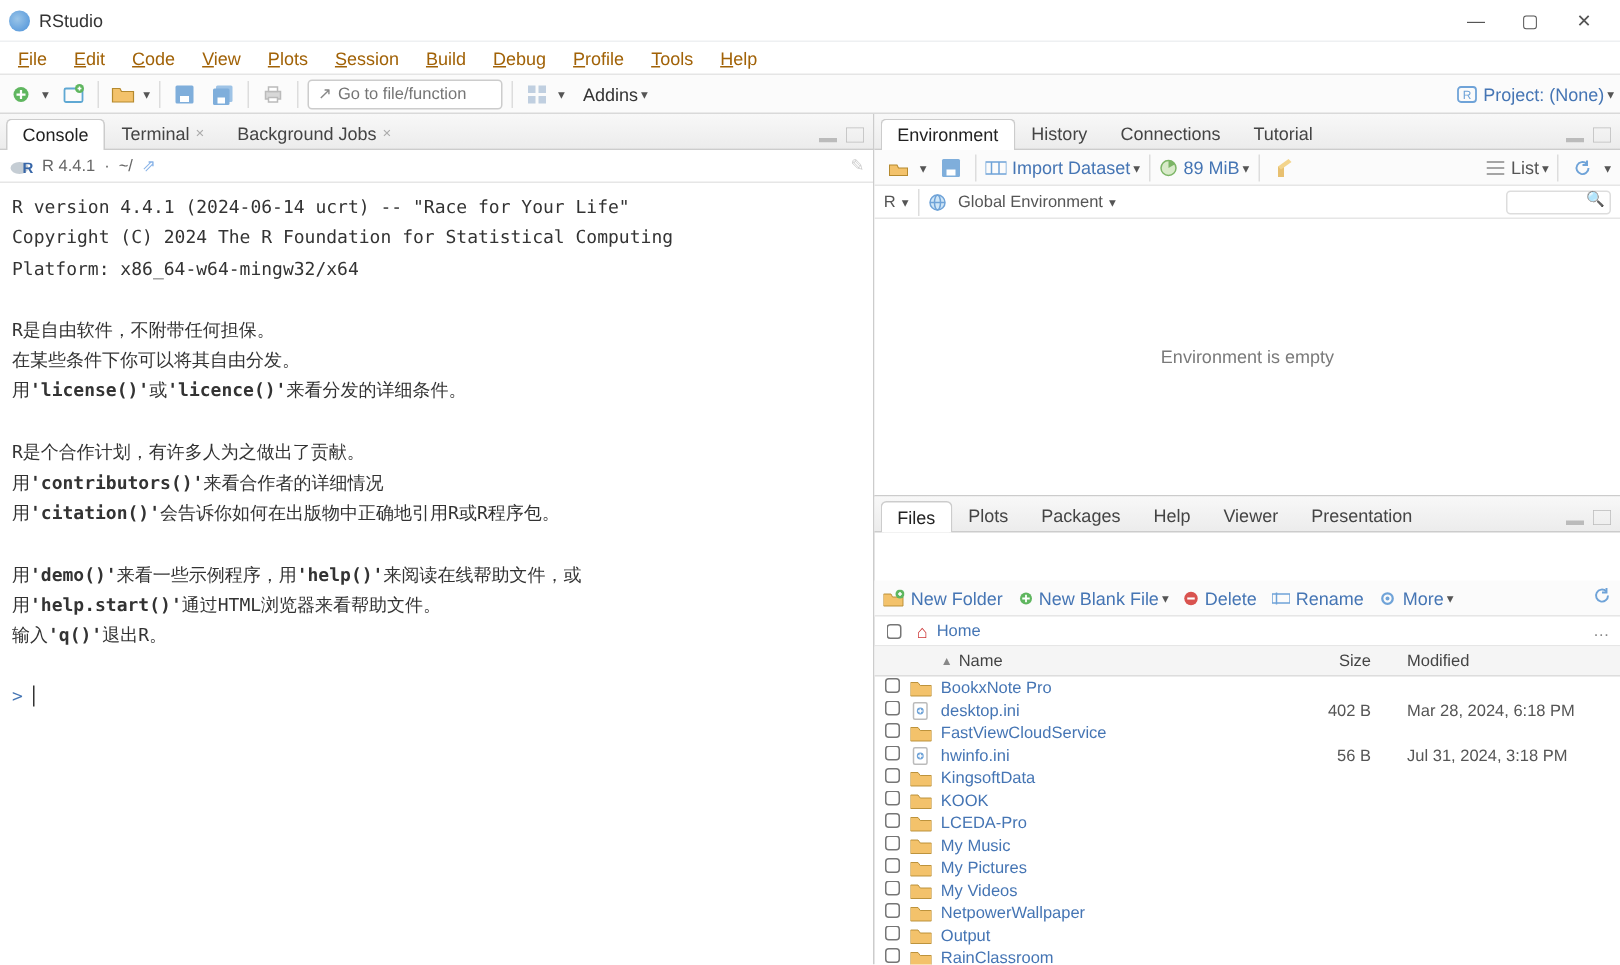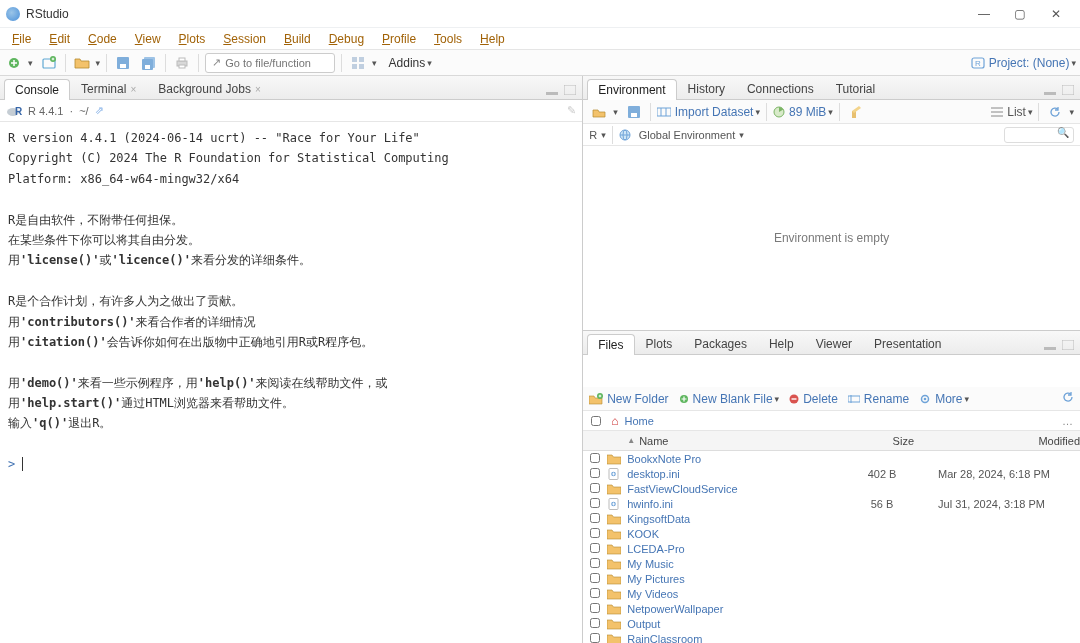--- a/index.html
+++ b/index.html
@@ -56,28 +56,28 @@
 .files-toolbar .spacer { flex: 1; }
 .files-toolbar .refresh { color: #4575b4; }
 .breadcrumb { height: 20px; display: flex; align-items: center; gap: 6px; padding: 2px 6px; border-bottom: 1px solid #e6e6e6; font-size: 11px; }
 .breadcrumb .home-icon { color: #cc3333; font-size: 12px; }
 .breadcrumb .crumb { color: #4575b4; }
 .breadcrumb .ellip { margin-left: auto; color: #888; letter-spacing: 1px; }
 .file-header { display: flex; align-items: center; height: 20px; background: #f5f5f5; border-bottom: 1px solid #ddd; font-size: 11px; color: #444; }
 .file-header .col-check { width: 24px; text-align: center; }
 .file-header .col-name { flex: 1; padding-left: 20px; display: flex; align-items: center; gap: 4px; }
 .file-header .col-size { width: 80px; text-align: right; padding-right: 16px; }
-.file-header .col-mod { width: 150px; padding-left: 8px; text-align: right; }
+.file-header .col-mod { width: 150px; padding-left: 8px; }
 .file-header .sort-arrow { font-size: 8px; color: #888; }
 .file-list { flex: 1; overflow-y: auto; }
 .file-row { display: flex; align-items: center; height: 15px; font-size: 11px; padding: 0; }
 .file-row .col-check { width: 24px; text-align: center; }
 .file-row .col-check input { width: 10px; height: 10px; }
 .file-row .col-name { flex: 1; display: flex; align-items: center; gap: 6px; padding-left: 0; }
-.file-row .col-size { width: 80px; text-align: center; padding-right: 16px; color: #555; }
+.file-row .col-size { width: 80px; text-align: right; padding-right: 16px; color: #555; }
 .file-row .col-mod { width: 150px; padding-left: 8px; color: #555; }
 .file-row .fname { color: #4575b4; }
 .file-row .ficon { width: 14px; height: 12px; display: inline-flex; align-items: center; justify-content: center; }
 .env-pane { display: flex; flex-direction: column; flex: 0 0 45%; border-bottom: 1px solid #ccc; }
 .files-pane { display: flex; flex-direction: column; flex: 1; }
 </style>
 </head>
 <body>
 
 <div class="titlebar">

